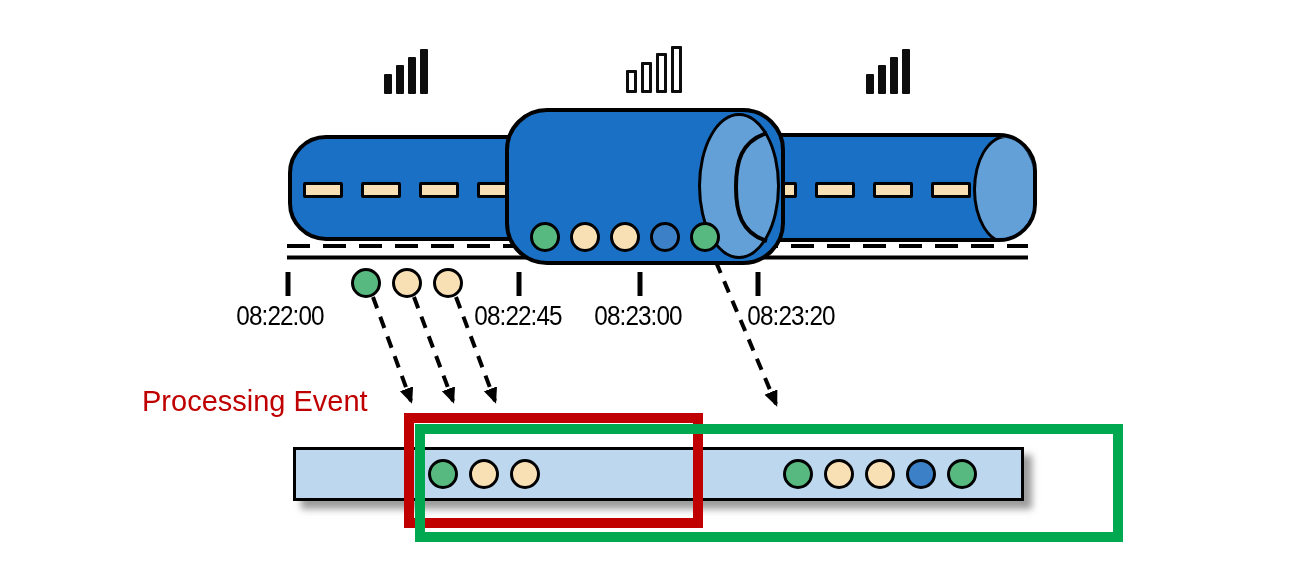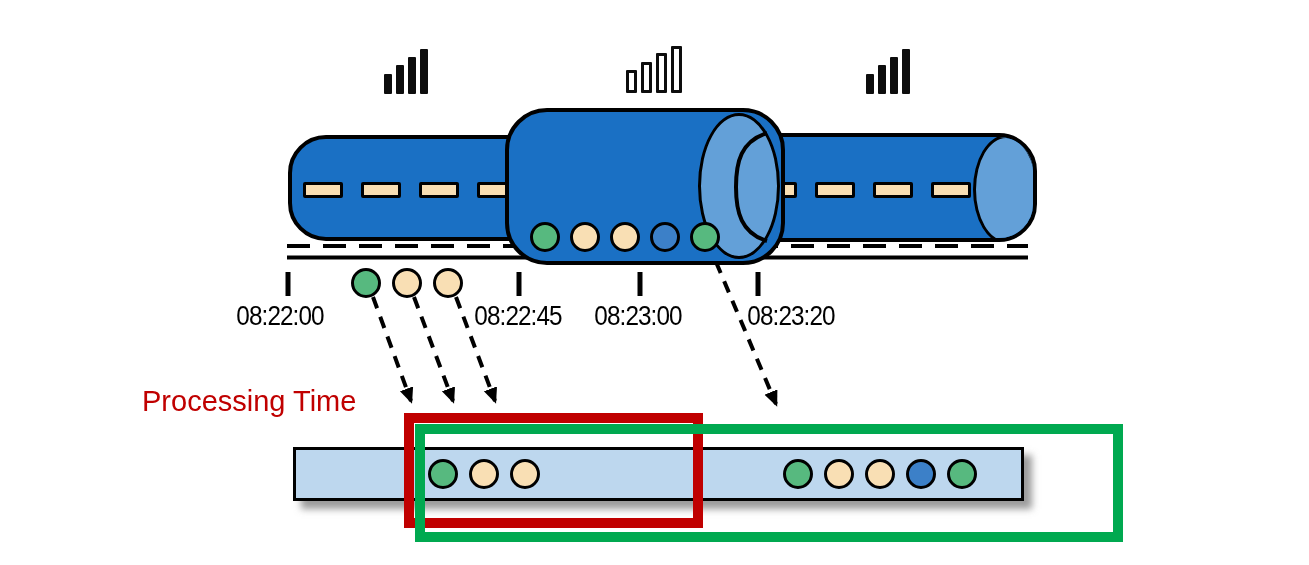--- a/index.html
+++ b/index.html
@@ -155,14 +155,14 @@
       <span class="dot" style="background: rgb(87, 185, 127);"></span>
       <span class="dot" style="background: rgb(249, 223, 180);"></span>
       <span class="dot" style="background: rgb(249, 223, 180);"></span>
       <span class="dot" style="background: rgb(60, 128, 200);"></span>
       <span class="dot" style="background: rgb(87, 185, 127);"></span>
     </div>
 
   <div class="obox" id="processing-box"></div>
   <div class="obox" id="event-box"></div>
 
-  <div class="big-label" id="processing-label">Processing Time</div>
+  <div class="big-label" id="processing-label">Processing Event</div>
 </div>
 
 </body></html>

